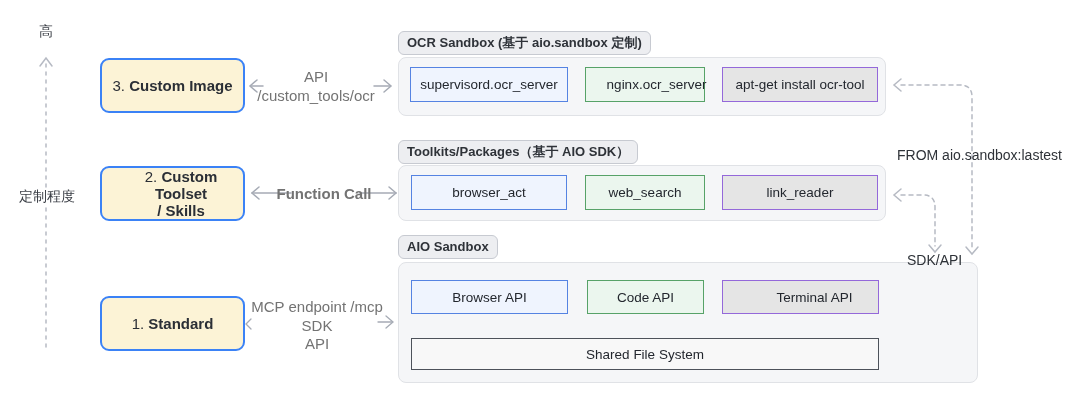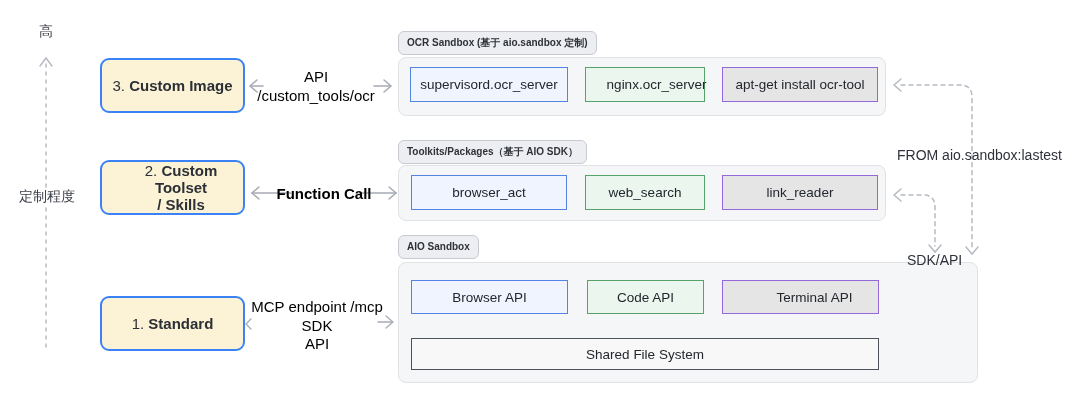--- a/index.html
+++ b/index.html
@@ -12,26 +12,26 @@
   .axis-label{position:absolute;font-size:14px;color:#3a3e45;}
   .axis-side{background:#ffffff;padding:0 3px;}
   .ybox{
     position:absolute;left:100px;width:145px;height:55px;box-sizing:border-box;
     background:#fcf3d6;border:2px solid #3b82f6;border-radius:9px;
     display:flex;align-items:center;justify-content:center;
     font-size:15px;color:#2b2f36;text-align:center;
   }
   .ybox .yb{font-weight:bold;white-space:pre-line;}
   .conn-label{
-    position:absolute;color:#000000;font-size:15px;line-height:18.5px;
+    position:absolute;color:#737373;font-size:15px;line-height:18.5px;
     text-align:center;white-space:pre-line;
   }
   .badge{
     position:absolute;background:#edeef1;border:1px solid #c7cad1;border-radius:6px;
-    font-weight:bold;font-size:10px;line-height:18px;padding:2px 8px;color:#2e3238;
+    font-weight:bold;font-size:13px;line-height:18px;padding:2px 8px;color:#2e3238;
     white-space:nowrap;
   }
   .container{
     position:absolute;background:#f5f6f8;border:1px solid #e0e2e6;border-radius:8px;
     box-sizing:border-box;
   }
   .box{
     position:absolute;box-sizing:border-box;border-radius:0;
     display:flex;align-items:center;justify-content:center;
     font-size:13.5px;color:#23272e;white-space:nowrap;
@@ -89,21 +89,21 @@
 
   <div class="axis-label" style="left:39px;top:23px;">高</div>
   <div class="axis-label axis-side" style="left:16px;top:188px;">定制程度</div>
 
   <div class="ybox" style="top:58px;">
     <div>
       <span>3.</span>
       <span class="yb">Custom Image</span>
     </div>
   </div>
-  <div class="ybox" style="top:160px;padding-left:17px;">
+  <div class="ybox" style="top:166px;padding-left:17px;">
     <div>
       <span>2.</span>
       <span class="yb">Custom Toolset
 / Skills</span>
     </div>
   </div>
   <div class="ybox" style="top:296px;">
     <div>
       <span>1.</span>
       <span class="yb">Standard</span>

